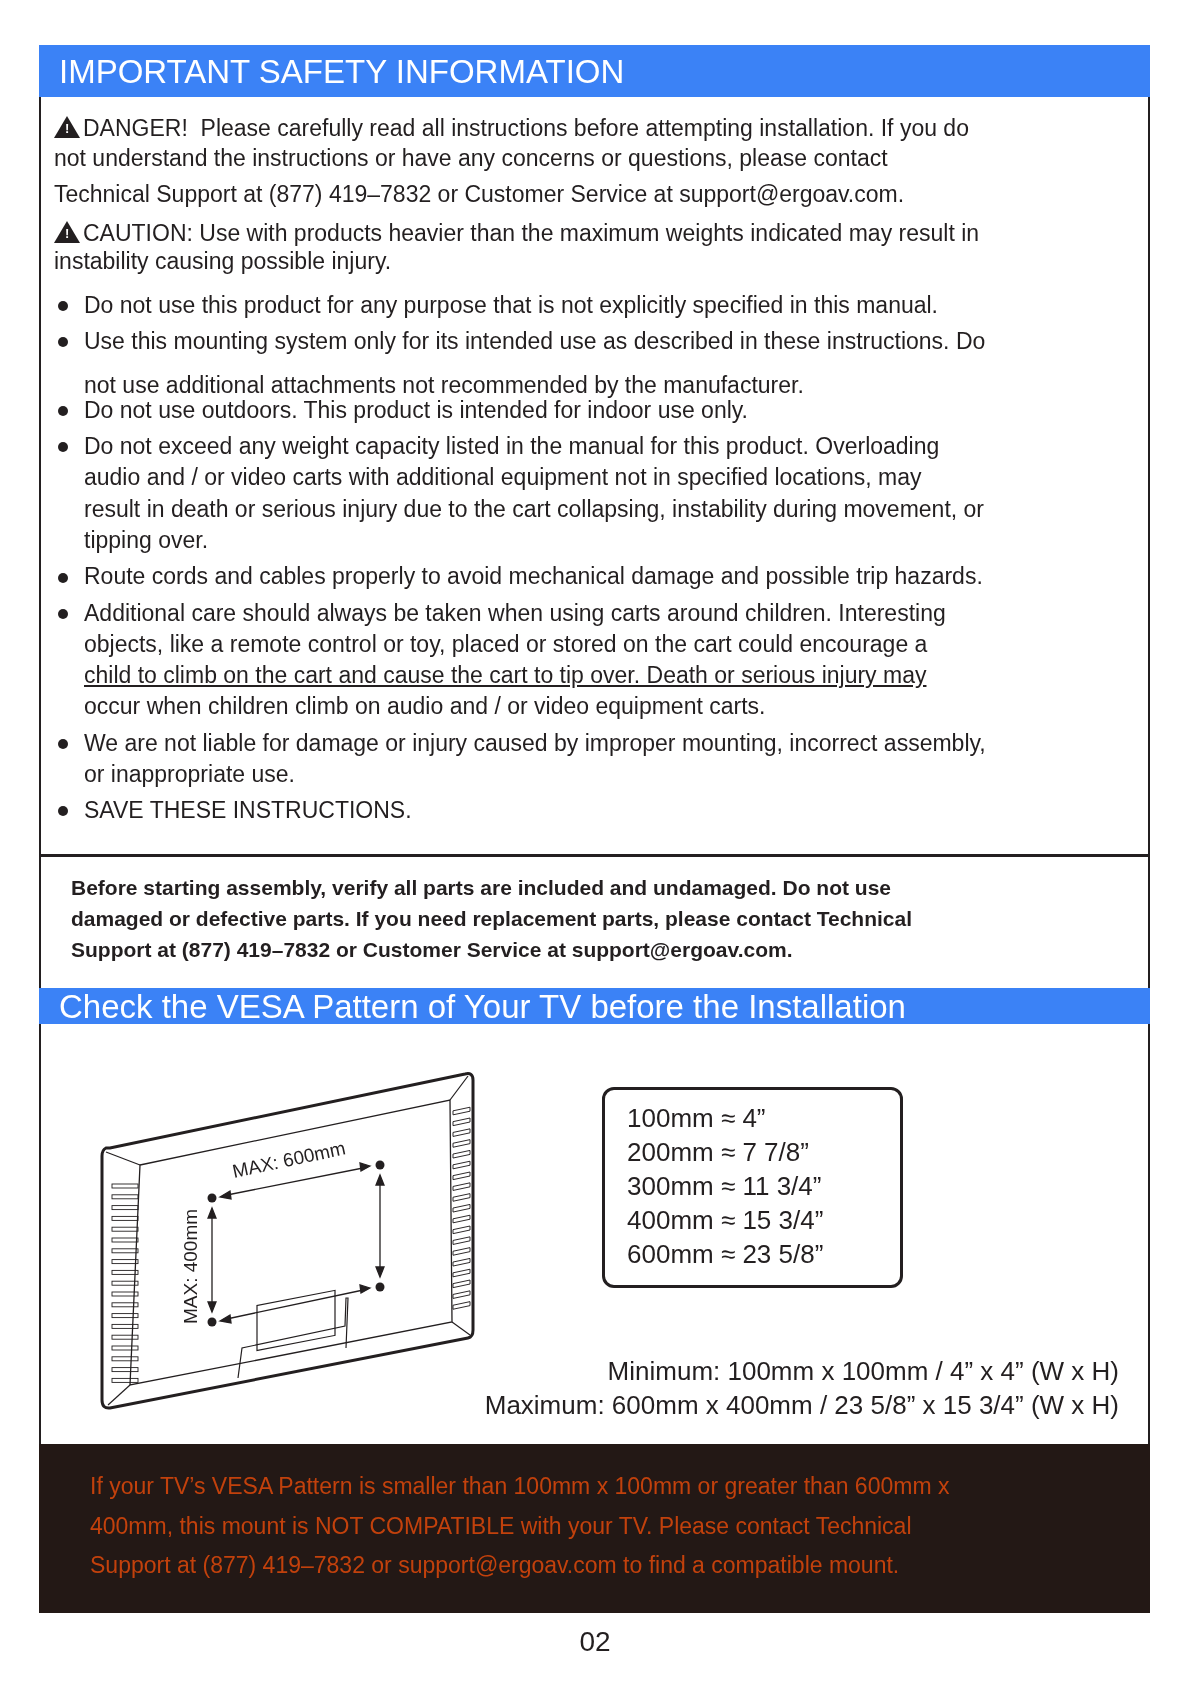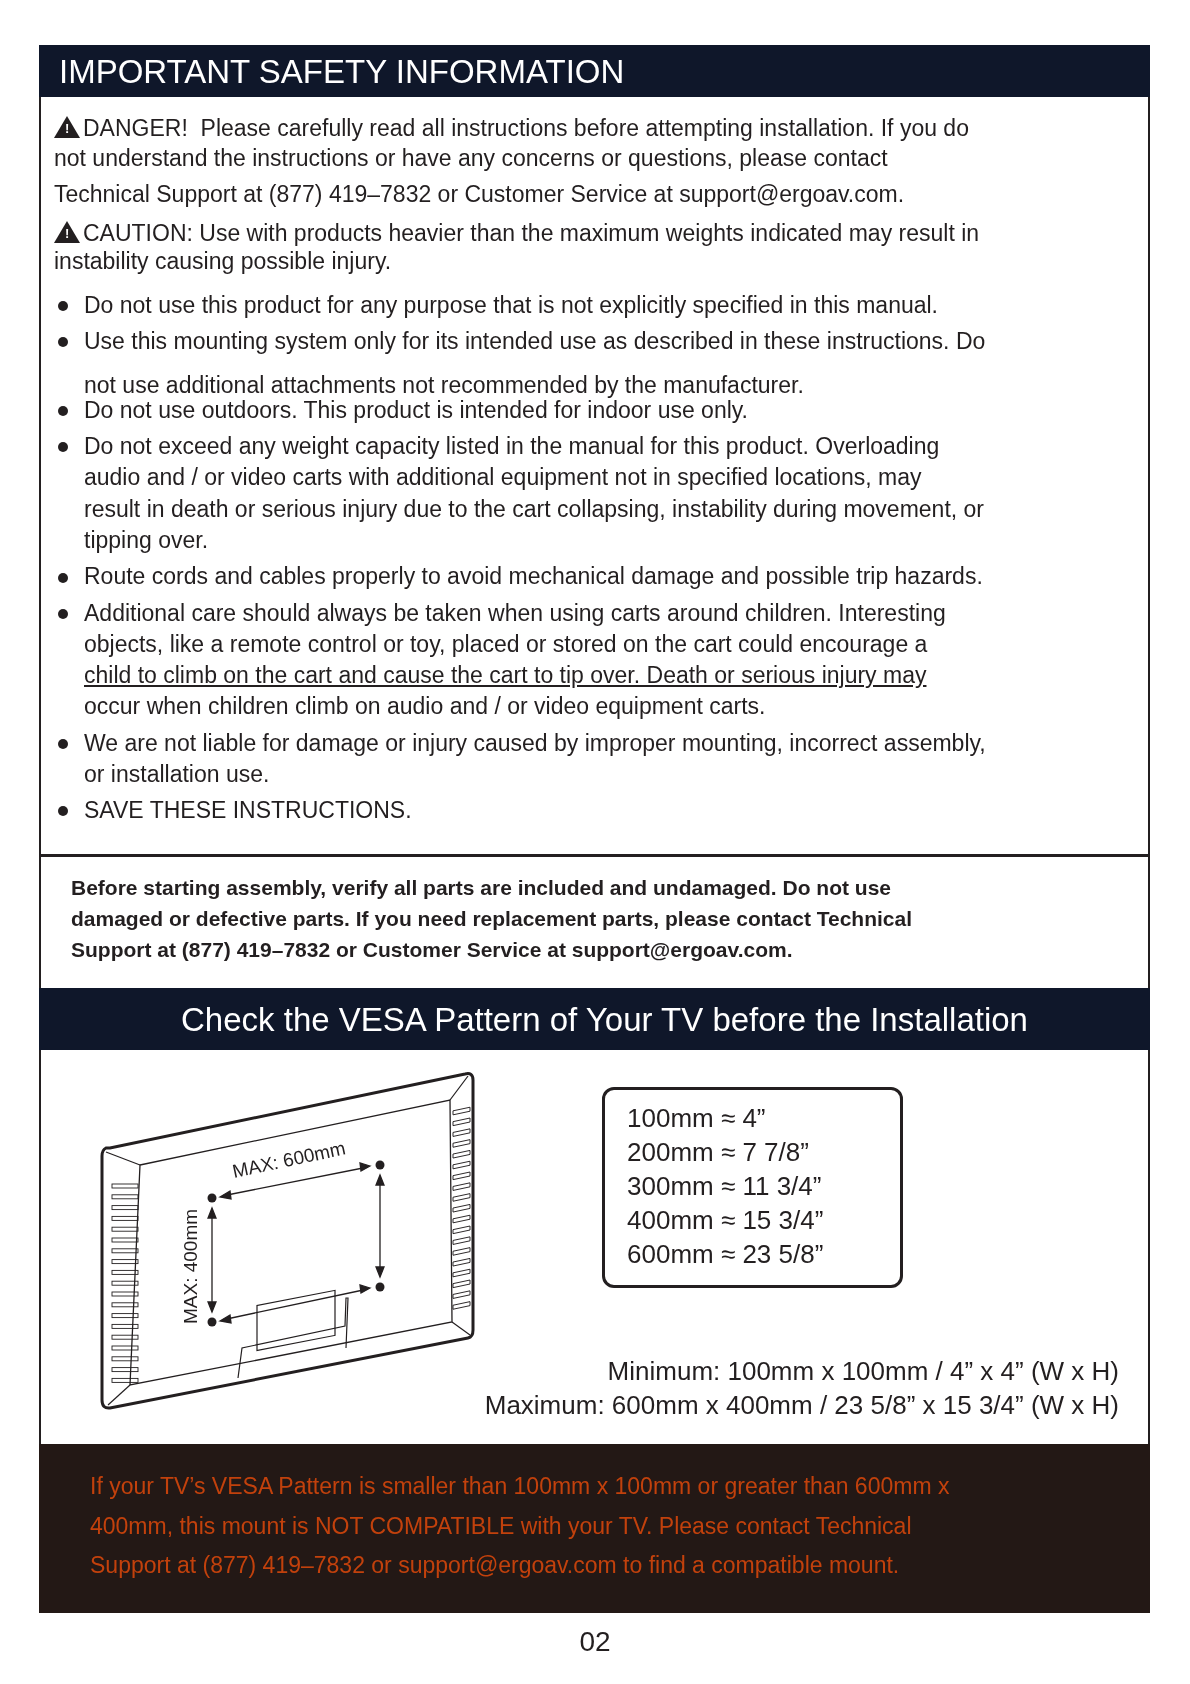--- a/index.html
+++ b/index.html
@@ -1,21 +1,21 @@
 <!DOCTYPE html>
 <html><head>
 <meta charset="utf-8">
 <style>
   html,body{margin:0;padding:0;background:#fff;}
   body{width:1190px;height:1684px;position:relative;overflow:hidden;font-family:"Liberation Sans",sans-serif;color:#231f20;}
   .abs{position:absolute;}
   .frame{position:absolute;left:39px;top:45px;width:1111px;height:1568px;border:2px solid #231f20;box-sizing:border-box;}
-  .hdr{position:absolute;left:39px;width:1111px;background:#0f172a;color:#fff;box-sizing:border-box;padding-left:20px;font-size:33px;line-height:1;display:flex;align-items:center;}
+  .hdr{position:absolute;left:39px;width:1111px;background:#3b82f6;color:#fff;box-sizing:border-box;padding-left:20px;font-size:33px;line-height:1;display:flex;align-items:center;}
   .hdr1{top:45px;height:52px;}
-  .hdr2{top:988px;height:62px;justify-content:center;}
+  .hdr2{top:988px;height:36px;}
   .line{position:absolute;left:54px;font-size:23px;white-space:nowrap;line-height:1;}
   .warn-tri{display:inline-block;width:0;height:0;border-left:13px solid transparent;border-right:13px solid transparent;border-bottom:22px solid #231f20;position:relative;vertical-align:-2px;margin-right:3px;}
   .warn-tri span{position:absolute;left:-2px;top:6px;color:#fff;font-size:13px;font-weight:bold;line-height:1;}
   .kw{font-weight:bold;}
   .bullet{position:absolute;left:58px;width:10px;height:10px;border-radius:50%;background:#231f20;}
   .btext{position:absolute;left:84px;font-size:23px;white-space:nowrap;line-height:1;}
   .divider{position:absolute;left:39px;width:1111px;top:854px;height:3px;background:#231f20;}
   .before{position:absolute;left:71px;font-size:21px;font-weight:bold;white-space:nowrap;line-height:1;}
   .conv-box{position:absolute;left:602px;top:1087px;width:301px;height:201px;border:3px solid #231f20;border-radius:12px;box-sizing:border-box;}
   .conv{position:absolute;left:627px;font-size:26px;white-space:nowrap;line-height:1;}
@@ -66,21 +66,21 @@
   <div class="btext" style="top:565px;">Route cords and cables properly to avoid mechanical damage and possible trip hazards.</div>
 
   <div class="bullet" style="top:609px;"></div>
   <div class="btext" style="top:602px;">Additional care should always be taken when using carts around children. Interesting</div>
   <div class="btext" style="top:633px;">objects, like a remote control or toy, placed or stored on the cart could encourage a</div>
   <div class="btext" style="top:664px;text-decoration:underline;">child to climb on the cart and cause the cart to tip over. Death or serious injury may</div>
   <div class="btext" style="top:695px;">occur when children climb on audio and / or video equipment carts.</div>
 
   <div class="bullet" style="top:739px;"></div>
   <div class="btext" style="top:732px;">We are not liable for damage or injury caused by improper mounting, incorrect assembly,</div>
-  <div class="btext" style="top:763px;">or installation use.</div>
+  <div class="btext" style="top:763px;">or inappropriate use.</div>
 
   <div class="bullet" style="top:806px;"></div>
   <div class="btext" style="top:799px;">SAVE THESE INSTRUCTIONS.</div>
 </div>
 
 <div class="divider"></div>
 
 <div>
   <div class="before" style="top:877px;">Before starting assembly, verify all parts are included and undamaged.  Do not use</div>
   <div class="before" style="top:908px;">damaged or defective parts.  If you need replacement parts, please contact Technical</div>

